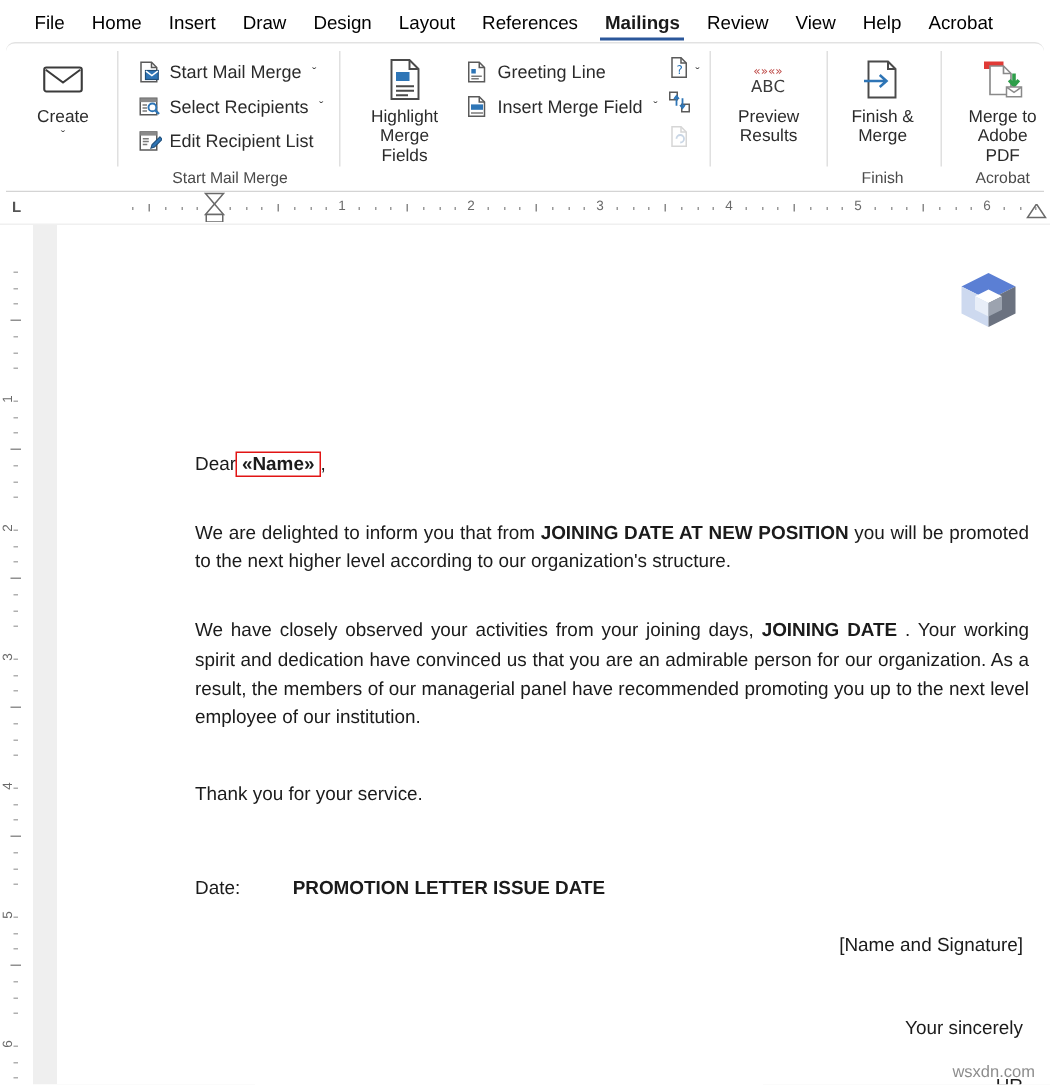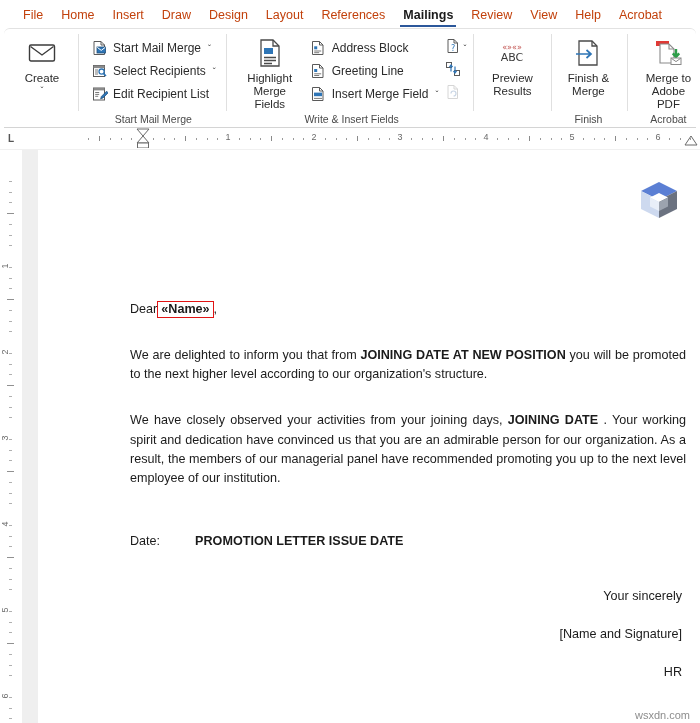--- a/index.html
+++ b/index.html
@@ -14,21 +14,21 @@
   
   .tabbar {
     height: 28px;
     display: flex;
     align-items: flex-end;
     padding-left: 14px;
     background: #ffffff;
   }
   .tab {
     font-size: 12.5px;
-    color: #c2410c;
+    color: #000000;
     padding: 2px 9px 6px 9px;
     position: relative;
     white-space: nowrap;
   }
   .tab.active { font-weight: bold; color: #1a1a1a; }
   .tab.active::after {
     content: "";
     position: absolute;
     left: 6px; right: 6px; bottom: 1px;
     height: 2.5px;
@@ -322,31 +322,20 @@
         </span>
         <span class="blabel">Highlight
 Merge Fields</span>
       </div>
       <div class="smallcol">
         <div class="smallbtn">
           <span class="sicon">
             <svg width="16" height="16" viewBox="0 0 16 16">
               <path d="M2.5 1.5h7l3.5 3.5v9.5h-10.5z" fill="#fff" stroke="#5a5a5a" stroke-width="1"></path>
               <path d="M9.5 1.5V5H13" fill="none" stroke="#5a5a5a" stroke-width="1"></path>
-              <rect x="4.2" y="6.3" width="3" height="3" fill="#2e75b6"></rect>
-              <path d="M4.2 11h7M4.2 12.7h5" stroke="#7a7a7a" stroke-width="1"></path>
-            </svg>
-          </span>
-          <span>Address Block</span>
-        </div>
-        <div class="smallbtn">
-          <span class="sicon">
-            <svg width="16" height="16" viewBox="0 0 16 16">
-              <path d="M2.5 1.5h7l3.5 3.5v9.5h-10.5z" fill="#fff" stroke="#5a5a5a" stroke-width="1"></path>
-              <path d="M9.5 1.5V5H13" fill="none" stroke="#5a5a5a" stroke-width="1"></path>
               <rect x="4.2" y="6" width="3" height="3" fill="#2e75b6"></rect>
               <path d="M4.2 10.8h7M4.2 12.5h5" stroke="#7a7a7a" stroke-width="1"></path>
             </svg>
           </span>
           <span>Greeting Line</span>
         </div>
         <div class="smallbtn">
           <span class="sicon">
             <svg width="16" height="16" viewBox="0 0 16 16">
               <path d="M2.5 1.5h7l3.5 3.5v9.5h-10.5z" fill="#fff" stroke="#5a5a5a" stroke-width="1"></path>
@@ -384,21 +373,20 @@
           <span class="sicon">
             <svg width="16" height="16" viewBox="0 0 16 16" opacity="0.4">
               <path d="M3 1.5h6l3.5 3.5v9.5H3z" fill="#fff" stroke="#9a9a9a" stroke-width="1"></path>
               <path d="M9 1.5V5h3.5" fill="none" stroke="#9a9a9a" stroke-width="1"></path>
               <path d="M6 9.5a2.5 2.5 0 1 1 2.5 2.5" fill="none" stroke="#7a9ac0" stroke-width="1.2"></path>
             </svg>
           </span>
         </div>
       </div>
     </div>
-    <div class="group-label">Write &amp; Insert Fields</div>
   </div>
 
   <div class="group" style="padding-left:10px;padding-right:10px;">
     <div class="group-body">
       <div class="bigbtn" style="min-width:58px;">
         <span class="bicon">
           <svg width="34" height="28" viewBox="0 0 34 28">
             <text x="17" y="11" font-size="8" fill="#c0504d" text-anchor="middle" font-family="DejaVu Sans, sans-serif">«»«»</text>
             <text x="17" y="22" font-size="11" fill="#3a3a3a" text-anchor="middle" font-family="DejaVu Sans, sans-serif">ABC</text>
           </svg>
@@ -597,26 +585,27 @@
         </div>
 
         <div class="para j">
           <span>We are delighted to inform you that from </span><b>JOINING DATE AT NEW POSITION</b><span>  you will be promoted to the next higher level according to our organization's structure.</span>
         </div>
 
         <div class="para j">
           <span>We have closely observed your activities from your joining days, </span><b>JOINING DATE</b><span> . Your working spirit and dedication have convinced us that you are an admirable person for our organization. As a result, the members of our managerial panel have recommended promoting you up to the next level employee of our institution.</span>
         </div>
 
+        <div class="thanks">Thank you for your service.</div>
 
         <div class="dateline">
           <span>Date:</span><b>PROMOTION LETTER ISSUE DATE</b>
         </div>
 
+        <div class="sig sig2">[Name and Signature]</div>
         <div class="sig sig1">Your sincerely</div>
-        <div class="sig sig2">[Name and Signature]</div>
         <div class="sig sig3">HR</div>
       </div>
 
       <div class="watermark">wsxdn.com</div>
     </div>
   </div>
 </div>
 
 </body></html>

